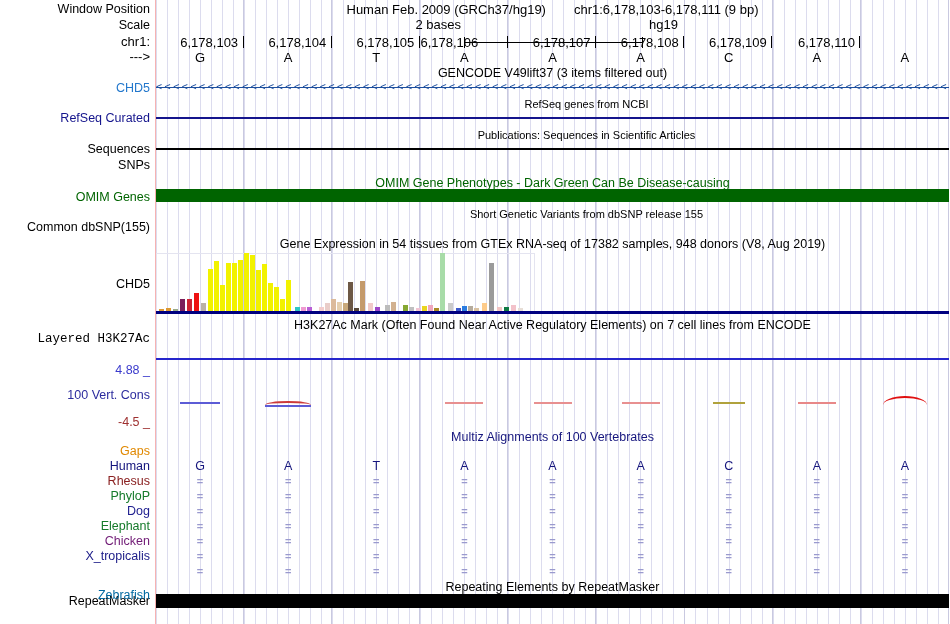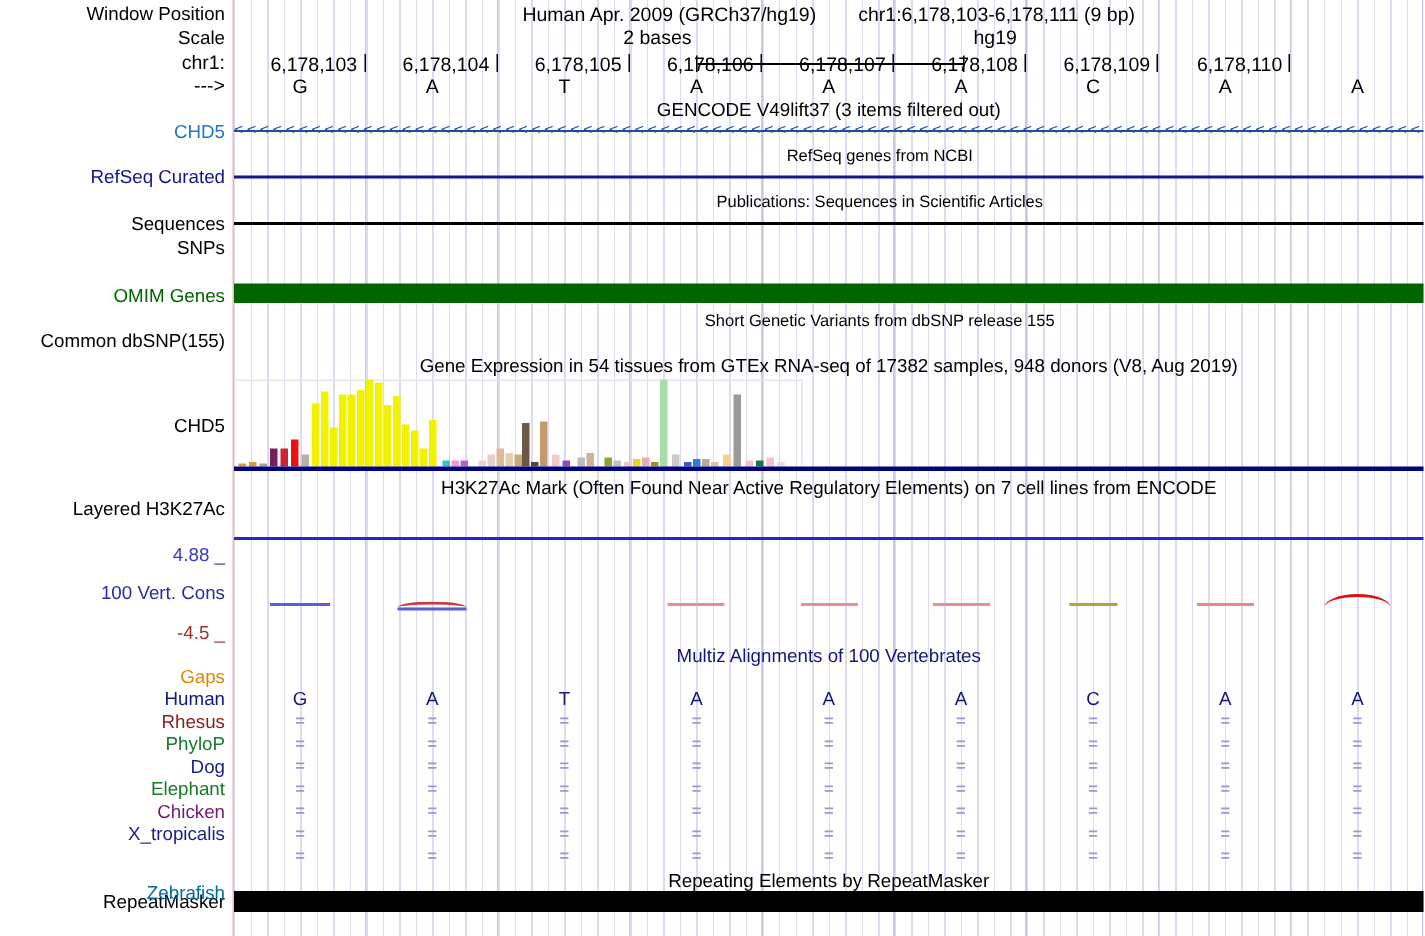--- a/index.html
+++ b/index.html
@@ -26,40 +26,41 @@
         border:1px solid #e4e4f0;border-bottom:none;box-sizing:border-box;}
 </style>
 </head>
 <body>
 
 <div class="stage">
 
   <div class="track">
 
     <div class="hdr">
-      <span>Human Apr. 2009 (GRCh37/hg19)</span>
+      <span>Human Feb. 2009 (GRCh37/hg19)</span>
       <span>chr1:6,178,103-6,178,111 (9 bp)</span>
     </div>
 
     <div class="ttl" style="top:18px;font-size:13px;">
       <span style="position:absolute;left:150px;width:155px;text-align:right;">2 bases</span>
       <span class="bracket" style="left:308px;width:177px;"></span>
       <span style="position:absolute;left:493px;">hg19</span>
     </div>
 
     <div class="ttl" style="top:66px;">GENCODE V49lift37 (3 items filtered out)</div>
 
     <div class="chev">&lt;&lt;&lt;&lt;&lt;&lt;&lt;&lt;&lt;&lt;&lt;&lt;&lt;&lt;&lt;&lt;&lt;&lt;&lt;&lt;&lt;&lt;&lt;&lt;&lt;&lt;&lt;&lt;&lt;&lt;&lt;&lt;&lt;&lt;&lt;&lt;&lt;&lt;&lt;&lt;&lt;&lt;&lt;&lt;&lt;&lt;&lt;&lt;&lt;&lt;&lt;&lt;&lt;&lt;&lt;&lt;&lt;&lt;&lt;&lt;&lt;&lt;&lt;&lt;&lt;&lt;&lt;&lt;&lt;&lt;&lt;&lt;&lt;&lt;&lt;&lt;&lt;&lt;&lt;&lt;&lt;&lt;&lt;&lt;&lt;&lt;&lt;&lt;&lt;&lt;&lt;&lt;&lt;&lt;&lt;&lt;&lt;&lt;&lt;&lt;&lt;&lt;&lt;&lt;&lt;&lt;&lt;&lt;&lt;&lt;</div>
 
     <div class="ttl sm" style="top:97px;">RefSeq genes from NCBI</div>
     <div class="hline" style="top:117px;height:2px;background:#14148c;"></div>
 
     <div class="ttl sm" style="top:128px;">Publications: Sequences in Scientific Articles</div>
     <div class="hline" style="top:148px;height:2px;background:#000;"></div>
 
+    <div class="ttl" style="top:176px;color:#006400;">OMIM Gene Phenotypes - Dark Green Can Be Disease-causing</div>
     <div class="hline" style="top:189px;height:13px;background:#006400;"></div>
 
     <div class="ttl sm" style="top:207px;">Short Genetic Variants from dbSNP release 155</div>
 
     <div class="ttl" style="top:237px;">Gene Expression in 54 tissues from GTEx RNA-seq of 17382 samples, 948 donors (V8, Aug 2019)</div>
     <div class="gtexbox">
         <div style="position: absolute; left: 2px; bottom: 0px; width: 5px; height: 2px; background: rgb(221, 153, 51);"></div>
         <div style="position: absolute; left: 9px; bottom: 0px; width: 5px; height: 3px; background: rgb(221, 153, 51);"></div>
         <div style="position: absolute; left: 16px; bottom: 0px; width: 5px; height: 2px; background: rgb(153, 170, 136);"></div>
         <div style="position: absolute; left: 23px; bottom: 0px; width: 5px; height: 12px; background: rgb(122, 31, 92);"></div>
@@ -125,21 +126,21 @@
 
     <div class="ttl" style="top:580px;">Repeating Elements by RepeatMasker</div>
     <div class="hline" style="top:594px;height:14px;background:#000;"></div>
   <div style="position: absolute; left: 86.6111px; top: 36px; width: 1px; height: 12px; background: rgb(0, 0, 0);"></div>
       <div style="position: absolute; left: 0.111111px; top: 35px; width: 82px; text-align: right; font-size: 13px;">6,178,103</div>
       <div style="position: absolute; left: 174.722px; top: 36px; width: 1px; height: 12px; background: rgb(0, 0, 0);"></div>
       <div style="position: absolute; left: 88.2222px; top: 35px; width: 82px; text-align: right; font-size: 13px;">6,178,104</div>
       <div style="position: absolute; left: 262.833px; top: 36px; width: 1px; height: 12px; background: rgb(0, 0, 0);"></div>
       <div style="position: absolute; left: 176.333px; top: 35px; width: 82px; text-align: right; font-size: 13px;">6,178,105</div>
       <div style="position: absolute; left: 350.944px; top: 36px; width: 1px; height: 12px; background: rgb(0, 0, 0);"></div>
-      <div style="position: absolute; left: 264.444px; top: 35px; width: 82px; text-align: right; font-size: 13px;">6,178,106</div>
+      <div style="position: absolute; left: 264.444px; top: 35px; width: 82px; font-size: 13px;">6,178,106</div>
       <div style="position: absolute; left: 439.056px; top: 36px; width: 1px; height: 12px; background: rgb(0, 0, 0);"></div>
       <div style="position: absolute; left: 352.556px; top: 35px; width: 82px; text-align: right; font-size: 13px;">6,178,107</div>
       <div style="position: absolute; left: 527.167px; top: 36px; width: 1px; height: 12px; background: rgb(0, 0, 0);"></div>
       <div style="position: absolute; left: 440.667px; top: 35px; width: 82px; text-align: right; font-size: 13px;">6,178,108</div>
       <div style="position: absolute; left: 615.278px; top: 36px; width: 1px; height: 12px; background: rgb(0, 0, 0);"></div>
       <div style="position: absolute; left: 528.778px; top: 35px; width: 82px; text-align: right; font-size: 13px;">6,178,109</div>
       <div style="position: absolute; left: 703.389px; top: 36px; width: 1px; height: 12px; background: rgb(0, 0, 0);"></div>
       <div style="position: absolute; left: 616.889px; top: 35px; width: 82px; text-align: right; font-size: 13px;">6,178,110</div>
       <div style="position: absolute; left: 0px; top: 50px; width: 88.1111px; text-align: center; font-size: 13px;">G</div>
       <div style="position: absolute; left: 88.1111px; top: 50px; width: 88.1111px; text-align: center; font-size: 13px;">A</div>
@@ -238,21 +239,21 @@
     <div class="lab" style="top:18px;">Scale</div>
     <div class="lab" style="top:35px;font-size:13px;">chr1:</div>
     <div class="lab" style="top:50px;font-size:13px;">---&gt;</div>
     <div class="lab" style="top:81px;color:#2277cc;">CHD5</div>
     <div class="lab" style="top:111px;color:#14148c;">RefSeq Curated</div>
     <div class="lab" style="top:142px;">Sequences</div>
     <div class="lab" style="top:158px;">SNPs</div>
     <div class="lab" style="top:190px;color:#006400;">OMIM Genes</div>
     <div class="lab" style="top:220px;">Common dbSNP(155)</div>
     <div class="lab" style="top:277px;">CHD5</div>
-    <div class="lab" style="top:332px;">Layered H3K27Ac</div>
+    <div class="lab" style="top:332px;font-family:Liberation Mono, monospace;">Layered H3K27Ac</div>
     <div class="lab" style="top:363px;color:#3a3acc;">4.88 _</div>
     <div class="lab" style="top:388px;color:#2c2c9e;">100 Vert. Cons</div>
     <div class="lab" style="top:415px;color:#9e3030;">-4.5 _</div>
     <div class="lab" style="top:594px;">RepeatMasker</div>
   <div style="position: absolute; right: 4px; top: 444px; color: rgb(224, 136, 0); white-space: nowrap; line-height: 14px;">Gaps</div>
       <div style="position: absolute; right: 4px; top: 459px; color: rgb(21, 21, 125); white-space: nowrap; line-height: 14px;">Human</div>
       <div style="position: absolute; right: 4px; top: 474px; color: rgb(138, 32, 32); white-space: nowrap; line-height: 14px;">Rhesus</div>
       <div style="position: absolute; right: 4px; top: 489px; color: rgb(21, 122, 42); white-space: nowrap; line-height: 14px;">PhyloP</div>
       <div style="position: absolute; right: 4px; top: 504px; color: rgb(32, 32, 144); white-space: nowrap; line-height: 14px;">Dog</div>
       <div style="position: absolute; right: 4px; top: 519px; color: rgb(21, 122, 42); white-space: nowrap; line-height: 14px;">Elephant</div>

